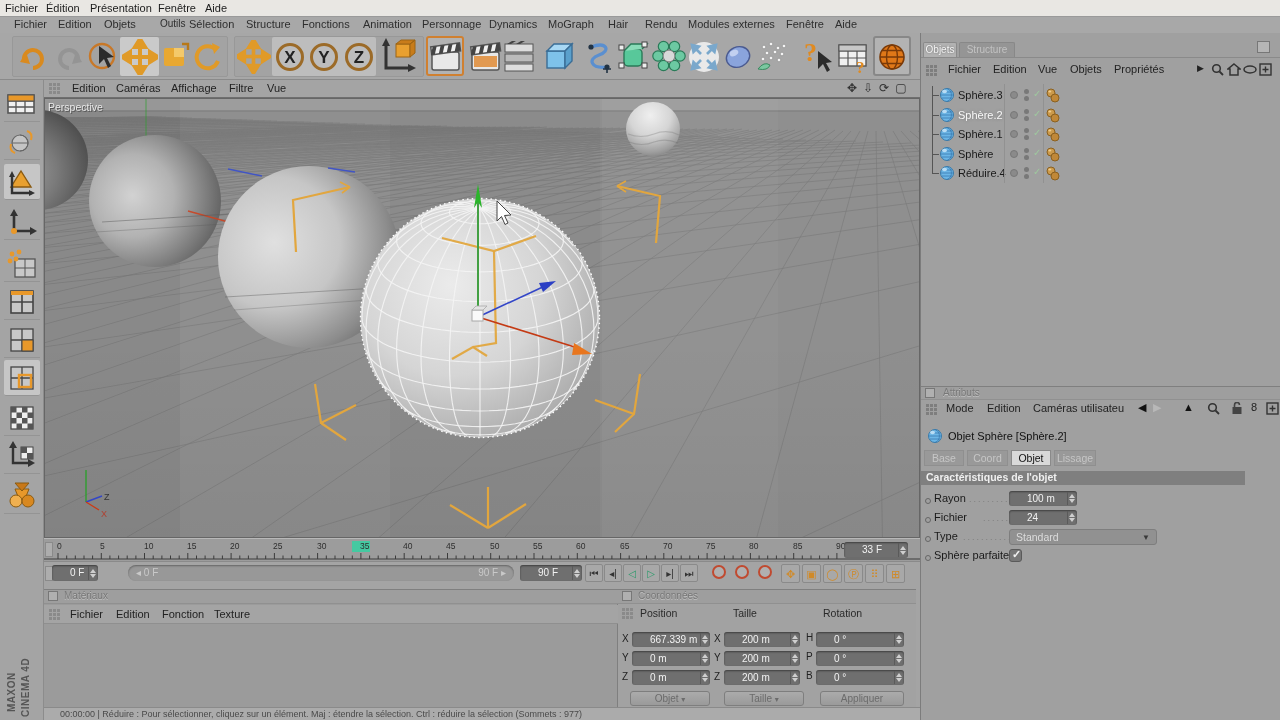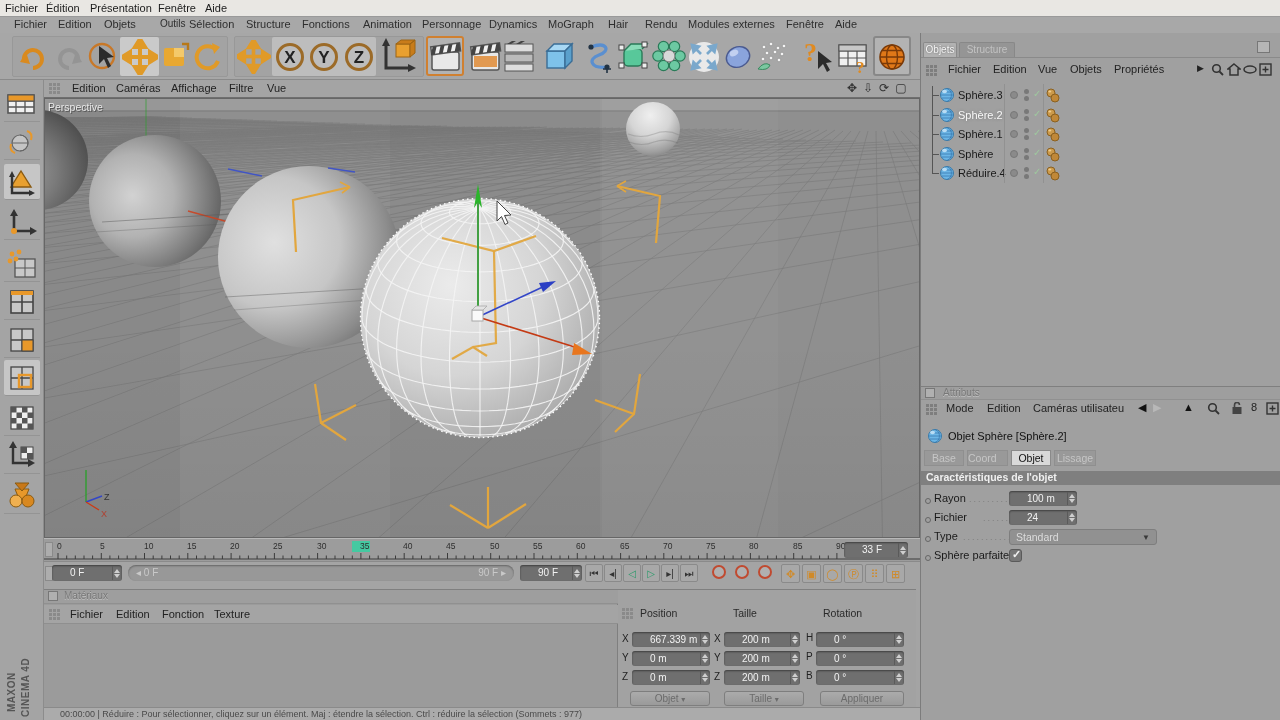--- a/index.html
+++ b/index.html
@@ -711,21 +711,21 @@
       <line x1="767.0" y1="15.5" x2="767.0" y2="19" stroke="#3c3c3c" stroke-width="1"></line>
       <line x1="775.6" y1="15.5" x2="775.6" y2="19" stroke="#3c3c3c" stroke-width="1"></line>
       <line x1="784.3" y1="15.5" x2="784.3" y2="19" stroke="#3c3c3c" stroke-width="1"></line>
       <line x1="792.9" y1="13.0" x2="792.9" y2="19" stroke="#3c3c3c" stroke-width="1"></line>
       <line x1="0" y1="19" x2="876" y2="19" stroke="#3c3c3c" stroke-width="1"></line>
     </svg>
 <div class="fld" style="left:800px;top:3px;width:64px;height:16px;background:#6f6f6f">33 F<span class="spin"></span></div>
 </div>
 <div class="abs" style="left:44px;top:562px;width:876px;height:27px;background:#a4a4a4">
 <div class="abs" style="left:1px;top:4px;width:8px;height:15px;background:#adadad;border:1px solid #8a8a8a"></div>
-<div class="fld" style="left:8px;top:3px;width:70px;height:16px">0 F<span class="spin"></span></div>
+<div class="fld" style="left:8px;top:3px;width:46px;height:16px">0 F<span class="spin"></span></div>
 <div class="abs" style="left:84px;top:3px;width:386px;height:16px;background:#989898;border-radius:8px;box-shadow:inset 0 1px 2px rgba(0,0,0,0.35)">
       <span class="abs" style="left:8px;top:2px;font-size:10px;color:#c9c9c9">◂ 0 F</span>
       <span class="abs" style="right:8px;top:2px;font-size:10px;color:#c9c9c9">90 F ▸</span>
     </div>
 <div class="fld" style="left:476px;top:3px;width:62px;height:16px">90 F<span class="spin"></span></div>
 <div class="abs" style="left:541px;top:2px;width:18px;height:18px;background:#a8a8a8;border:1px solid #8a8a8a;border-radius:2px;font-size:10px;line-height:17px;text-align:center;color:#333">⏮</div>
 <div class="abs" style="left:560px;top:2px;width:18px;height:18px;background:#a8a8a8;border:1px solid #8a8a8a;border-radius:2px;font-size:10px;line-height:17px;text-align:center;color:#333">◂|</div>
 <div class="abs" style="left:579px;top:2px;width:18px;height:18px;background:#a8a8a8;border:1px solid #8a8a8a;border-radius:2px;font-size:10px;line-height:17px;text-align:center;color:#2a9a6a">◁</div>
 <div class="abs" style="left:598px;top:2px;width:18px;height:18px;background:#a8a8a8;border:1px solid #8a8a8a;border-radius:2px;font-size:10px;line-height:17px;text-align:center;color:#2a9a6a">▷</div>
 <div class="abs" style="left:617px;top:2px;width:18px;height:18px;background:#a8a8a8;border:1px solid #8a8a8a;border-radius:2px;font-size:10px;line-height:17px;text-align:center;color:#333">▸|</div>
@@ -759,20 +759,24 @@
           <rect x="8" y="8" width="3" height="3"></rect>
         </g>
       </svg>
 <span class="abs" style="left:26px;top:3px;font-size:11px;color:#222">Fichier</span>
 <span class="abs" style="left:72px;top:3px;font-size:11px;color:#222">Edition</span>
 <span class="abs" style="left:118px;top:3px;font-size:11px;color:#222">Fonction</span>
 <span class="abs" style="left:170px;top:3px;font-size:11px;color:#222">Texture</span>
 </div>
   </div>
 <div class="abs" style="left:618px;top:589px;width:298px;height:118px;background:#a2a2a2;border-top:1px solid #7f7f7f">
+<div class="abs" style="left:0;top:0;width:298px;height:14px;background:#9e9e9e;border-bottom:1px solid #909090">
+      <span class="abs" style="left:4px;top:1px;width:10px;height:10px;border:1px solid #777;background:#b0b0b0"></span>
+      <span class="abs dim" style="left:20px;top:0px;font-size:10px">Coordonnées</span>
+    </div>
 <svg width="12" height="12" viewBox="0 0 12 12" style="position:absolute;left:4px;top:18px">
       <g fill="#8a8a8a">
         <rect x="0" y="0" width="3" height="3"></rect>
         <rect x="4" y="0" width="3" height="3"></rect>
         <rect x="8" y="0" width="3" height="3"></rect>
         <rect x="0" y="4" width="3" height="3"></rect>
         <rect x="4" y="4" width="3" height="3"></rect>
         <rect x="8" y="4" width="3" height="3"></rect>
         <rect x="0" y="8" width="3" height="3"></rect>
         <rect x="4" y="8" width="3" height="3"></rect>
@@ -967,24 +971,24 @@
       <rect x="1" y="1" width="11" height="11" fill="none" stroke="#333" stroke-width="1.4"></rect>
       <path d="M6.5,3.5 L6.5,9.5 M3.5,6.5 L9.5,6.5" stroke="#333" stroke-width="1.4"></path>
     </svg>
 <svg width="16" height="16" viewBox="0 0 16 16" style="position:absolute;left:6px;top:395px">
       <circle cx="8" cy="8" r="6.5" fill="#6cb6e6" stroke="#3a7aa8" stroke-width="1"></circle>
       <path d="M2,8 L14,8 M3,5 L13,5 M3,11 L13,11 M8,1.5 A7,7 0 0 1 8,14.5" stroke="#3a7ab0" stroke-width="0.8" fill="none"></path>
       <ellipse cx="5.5" cy="4.5" rx="2.5" ry="1.8" fill="#b8dcf4"></ellipse>
     </svg>
 <span class="abs" style="left:27px;top:397px;font-size:11px;color:#111">Objet Sphère [Sphère.2]</span>
 <div class="abs" style="left:3px;top:417px;width:40px;height:16px;background:#999;border:1px solid #8f8f8f;font-size:10.5px;color:#c6c6c6;text-align:center;line-height:15px">Base</div>
-<div class="abs" style="left:46px;top:417px;width:41px;height:16px;background:#999;border:1px solid #8f8f8f;font-size:10.5px;color:#c6c6c6;line-height:15px">Coord</div>
+<div class="abs" style="left:46px;top:417px;width:41px;height:16px;background:#999;border:1px solid #8f8f8f;font-size:10.5px;color:#c6c6c6;text-align:center;line-height:15px">Coord</div>
 <div class="abs" style="left:90px;top:417px;width:40px;height:16px;background:#d9d9d9;border:1px solid #8a8a8a;font-size:10.5px;color:#111;text-align:center;line-height:15px">Objet</div>
 <div class="abs" style="left:133px;top:417px;width:42px;height:16px;background:#999;border:1px solid #8f8f8f;font-size:10.5px;color:#c6c6c6;text-align:center;line-height:15px">Lissage</div>
-<div class="abs" style="left:0px;top:438px;width:360px;height:14px;background:#7f7f7f;font-size:10.5px;font-weight:bold;color:#f0f0f0;padding-left:5px;line-height:13px">Caractéristiques de l'objet</div>
+<div class="abs" style="left:0px;top:438px;width:324px;height:14px;background:#7f7f7f;font-size:10.5px;font-weight:bold;color:#f0f0f0;padding-left:5px;line-height:13px">Caractéristiques de l'objet</div>
 <span class="abs" style="left:4px;top:459px;width:6px;height:6px;border:1px solid #666;border-radius:50%;margin-top:3px;display:inline-block;position:absolute;transform:translateY(3px)"></span>
 <span class="abs" style="left:13px;top:459px;font-size:11px;color:#1a1a1a">Rayon</span>
 <span class="abs" style="left:48px;top:461px;font-size:9px;color:#7e7e7e;letter-spacing:2px">..........</span>
 <div class="fld" style="left:88px;top:458px;width:68px;height:15px">100 m<span class="spin"></span></div>
 <span class="abs" style="left:4px;top:478px;width:6px;height:6px;border:1px solid #666;border-radius:50%;margin-top:3px;display:inline-block;position:absolute;transform:translateY(3px)"></span>
 <span class="abs" style="left:13px;top:478px;font-size:11px;color:#1a1a1a">Fichier</span>
 <span class="abs" style="left:62px;top:480px;font-size:9px;color:#7e7e7e;letter-spacing:2px">......</span>
 <div class="fld" style="left:88px;top:477px;width:68px;height:15px">24<span class="spin"></span></div>
 <span class="abs" style="left:4px;top:497px;width:6px;height:6px;border:1px solid #666;border-radius:50%;margin-top:3px;display:inline-block;position:absolute;transform:translateY(3px)"></span>
 <span class="abs" style="left:13px;top:497px;font-size:11px;color:#1a1a1a">Type</span>

